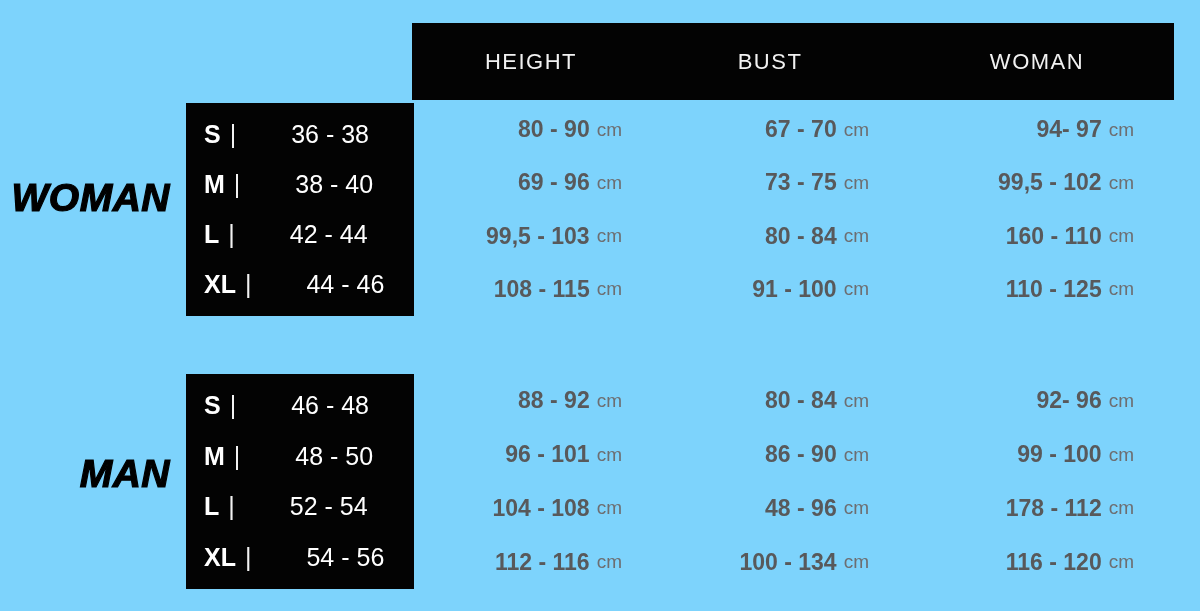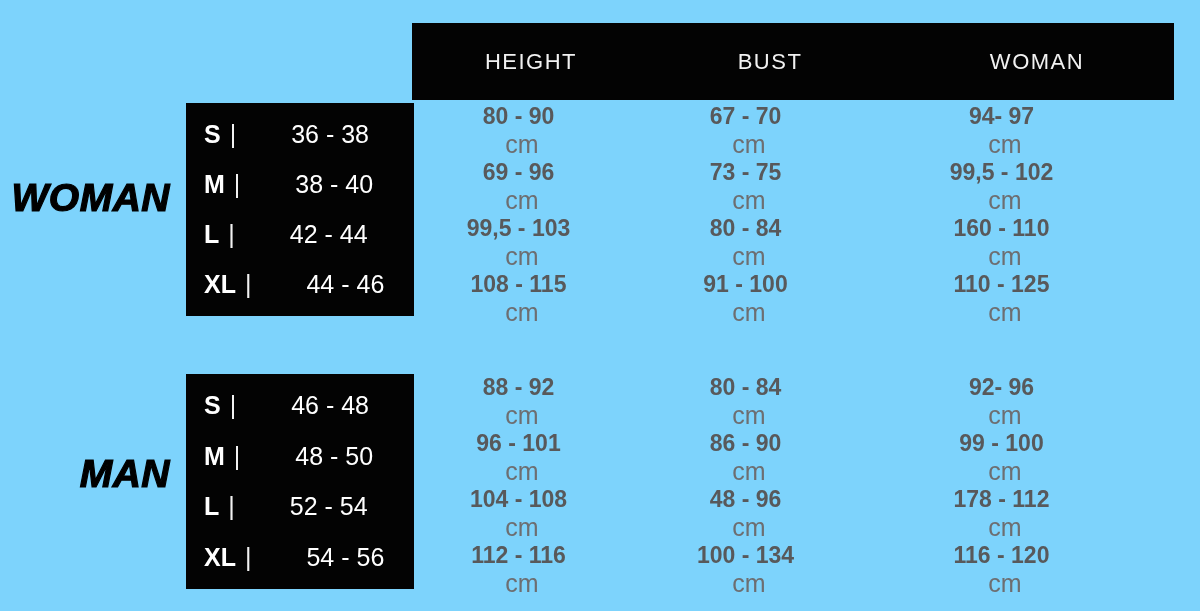--- a/index.html
+++ b/index.html
@@ -66,27 +66,26 @@
     flex-direction: column;
   }
   .vgrid.woman { top: 103px; height: 213px; }
   .vgrid.man   { top: 374px; height: 215px; }
   .vrow { flex: 1; display: flex; }
   .cell {
     display: flex;
     align-items: center;
     justify-content: flex-end;
     white-space: nowrap;
-    flex-direction: column;
   }
   .c1 { width: 207px; }
   .c2 { width: 247px; }
   .c3 { width: 265px; }
   .num  { font-size: 23px; font-weight: 700; color: #58595b; }
-  .unit { font-size: 25px; font-weight: 400; color: #6d6e71; margin-left: 7px; }
+  .unit { font-size: 19px; font-weight: 400; color: #6d6e71; margin-left: 7px; }
 
   
   .section-label {
     position: absolute;
     right: 1030px; 
     transform: translateY(-50%);
     font-size: 39px;
     font-weight: 700;
     font-style: italic;
     color: #000000;

